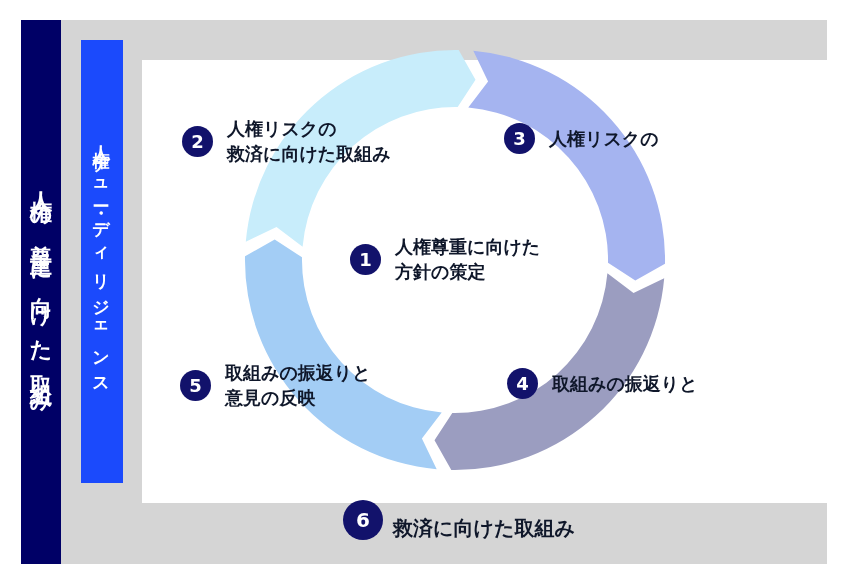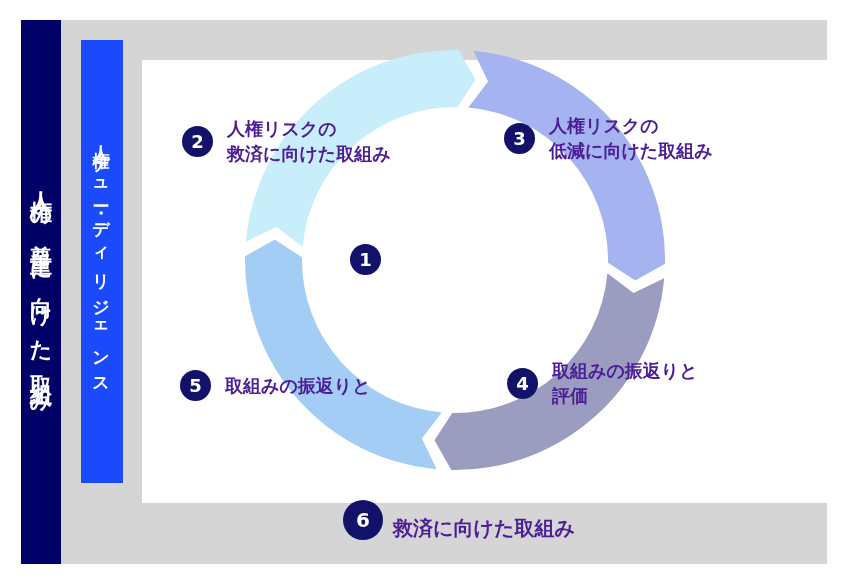--- a/index.html
+++ b/index.html
@@ -23,21 +23,21 @@
   .blue-bar .vtext{writing-mode:vertical-rl;color:#ffffff;font-weight:700;
                    font-size:17px;letter-spacing:0.38em;white-space:nowrap;}
 
   
   .ring{position:absolute;left:0;top:0;width:846px;height:585px;z-index:2;pointer-events:none;}
 
   
   .step{position:absolute;display:flex;align-items:center;z-index:4;}
   .num{width:31px;height:31px;flex:0 0 31px;border-radius:50%;color:#ffffff;
        font-weight:700;font-size:18px;display:flex;align-items:center;justify-content:center;}
-  .lbl{font-weight:700;font-size:18px;line-height:25px;color:#4c1d95;
+  .lbl{font-weight:700;font-size:18px;line-height:25px;color:#0f172a;
        margin-left:14px;white-space:nowrap;}
   .step-1{left:350px;top:234px;height:50px;}
   .step-2{left:182px;top:116px;height:50px;}
   .step-3{left:504px;top:113px;height:50px;}
   .step-4{left:507px;top:358px;height:50px;}
   .step-5{left:180px;top:360px;height:50px;}
   .step-6{left:343px;top:500px;height:40px;}
   .step-6 .num{width:40px;height:40px;flex:0 0 40px;font-size:20px;}
   .step-6 .lbl{font-size:20px;line-height:40px;margin-left:10px;margin-top:16px;}
 </style>
@@ -60,50 +60,53 @@
 
   <svg class="ring" viewBox="0 0 846 585" aria-hidden="true">
     <path d="M 245.8 241.7 A 210 210 0 0 1 458.7 50.0 L 475.5 79.7 L 457.7 107.0 A 153 153 0 0 0 302.6 246.7 L 276.5 226.9 Z" fill="#c8edfb"></path>
     <path d="M 473.3 50.8 A 210 210 0 0 1 665.0 263.7 L 635.3 280.5 L 608.0 262.7 A 153 153 0 0 0 468.3 107.6 L 488.1 81.5 Z" fill="#a5b4f0"></path>
     <path d="M 664.2 278.3 A 210 210 0 0 1 451.3 470.0 L 434.5 440.3 L 452.3 413.0 A 153 153 0 0 0 607.4 273.3 L 633.5 293.1 Z" fill="#9b9dc0"></path>
     <path d="M 436.7 469.2 A 210 210 0 0 1 245.0 256.3 L 274.7 239.5 L 302.0 257.3 A 153 153 0 0 0 441.7 412.4 L 421.9 438.5 Z" fill="#a3cdf5"></path>
   </svg>
 
   <div class="step step-1">
     <div class="num" style="background: rgb(18, 18, 107);">1</div>
+    <div class="lbl">
+      <div>人権尊重に向けた</div>
+      <div>方針の策定</div>
+    </div>
   </div>
 
   <div class="step step-2">
     <div class="num" style="background: rgb(18, 18, 107);">2</div>
     <div class="lbl">
       <div>人権リスクの</div>
       <div>救済に向けた取組み</div>
     </div>
   </div>
 
   <div class="step step-3">
     <div class="num" style="background: rgb(18, 18, 107);">3</div>
     <div class="lbl">
       <div>人権リスクの</div>
-      <div>低減に向けた取組み</div>
     </div>
   </div>
 
   <div class="step step-4">
     <div class="num" style="background: rgb(18, 18, 107);">4</div>
     <div class="lbl">
       <div>取組みの振返りと</div>
-      <div>評価</div>
     </div>
   </div>
 
   <div class="step step-5">
     <div class="num" style="background: rgb(18, 18, 107);">5</div>
     <div class="lbl">
       <div>取組みの振返りと</div>
+      <div>意見の反映</div>
     </div>
   </div>
 
   <div class="step step-6">
     <div class="num" style="background: rgb(18, 18, 107);">6</div>
     <div class="lbl">
       <div>救済に向けた取組み</div>
     </div>
   </div>
 

